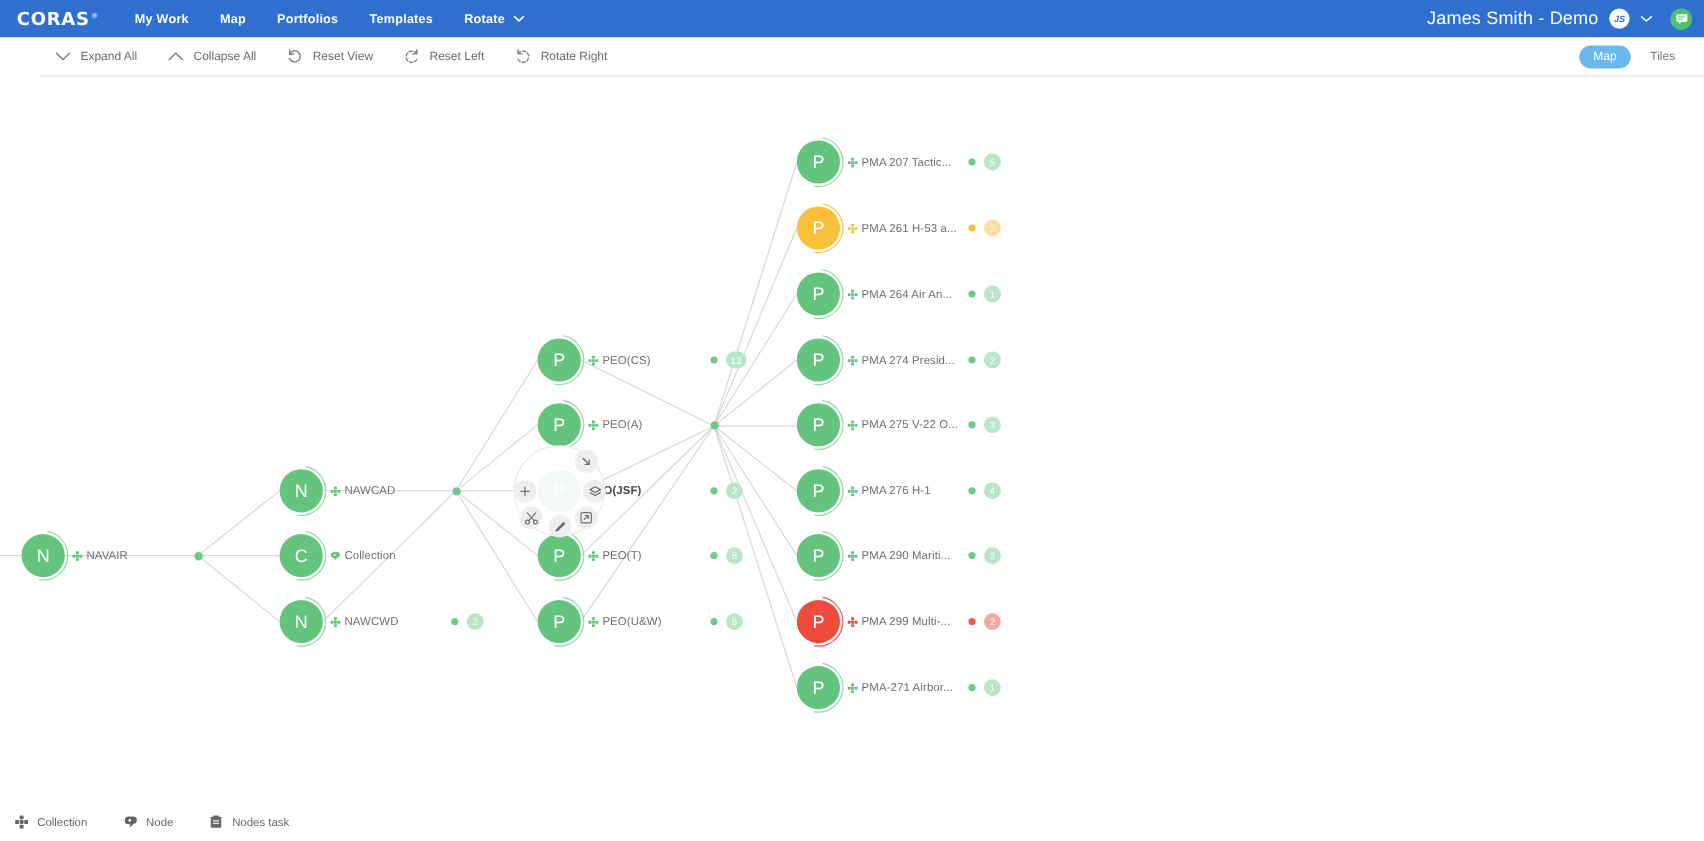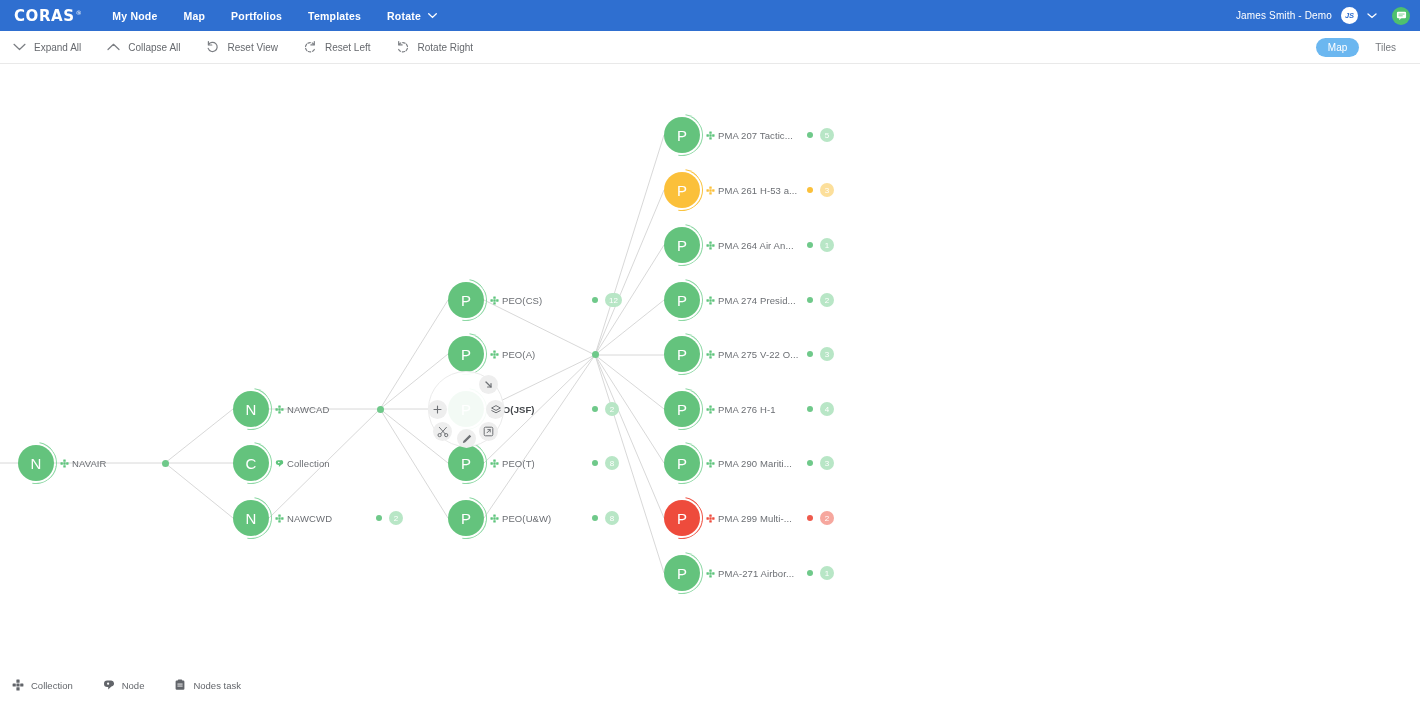--- a/index.html
+++ b/index.html
@@ -49,21 +49,21 @@
   .navlink.with-caret { display: flex; align-items: center; gap: 7px; }
   .caret-svg { display: block; }
   .nav-right {
     margin-left: auto;
     display: flex;
     align-items: center;
     gap: 9px;
   }
   .user-name {
     color: #ffffff;
-    font-size: 10px;
+    font-size: 15px;
     letter-spacing: 0.15px;
     white-space: nowrap;
   }
   .avatar {
     width: 17px; height: 17px;
     border-radius: 50%;
     background: #ffffff;
     color: #2f6fd0;
     font-size: 7.5px;
     font-weight: bold;
@@ -83,20 +83,21 @@
   
   .toolbar {
     height: 33px;
     background: #ffffff;
     border-bottom: 1px solid #e9e9e9;
     display: flex;
     align-items: center;
     padding: 0 12px 0 12px;
     position: relative;
     z-index: 30;
+    margin-left: 33px;
   }
   .tool-btn {
     display: flex;
     align-items: center;
     gap: 8px;
     margin-right: 25px;
     cursor: pointer;
     color: #66696e;
     font-size: 10px;
     white-space: nowrap;
@@ -253,21 +254,21 @@
 </style>
 </head>
 <body>
 
 <div class="topnav">
   <div class="brand">
     <span>CORAS</span><span class="tm">®</span>
   </div>
   <div class="navlinks">
     <div class="navlink">
-      <span>My Node</span>
+      <span>My Work</span>
     </div>
     <div class="navlink">
       <span>Map</span>
     </div>
     <div class="navlink">
       <span>Portfolios</span>
     </div>
     <div class="navlink">
       <span>Templates</span>
     </div>

